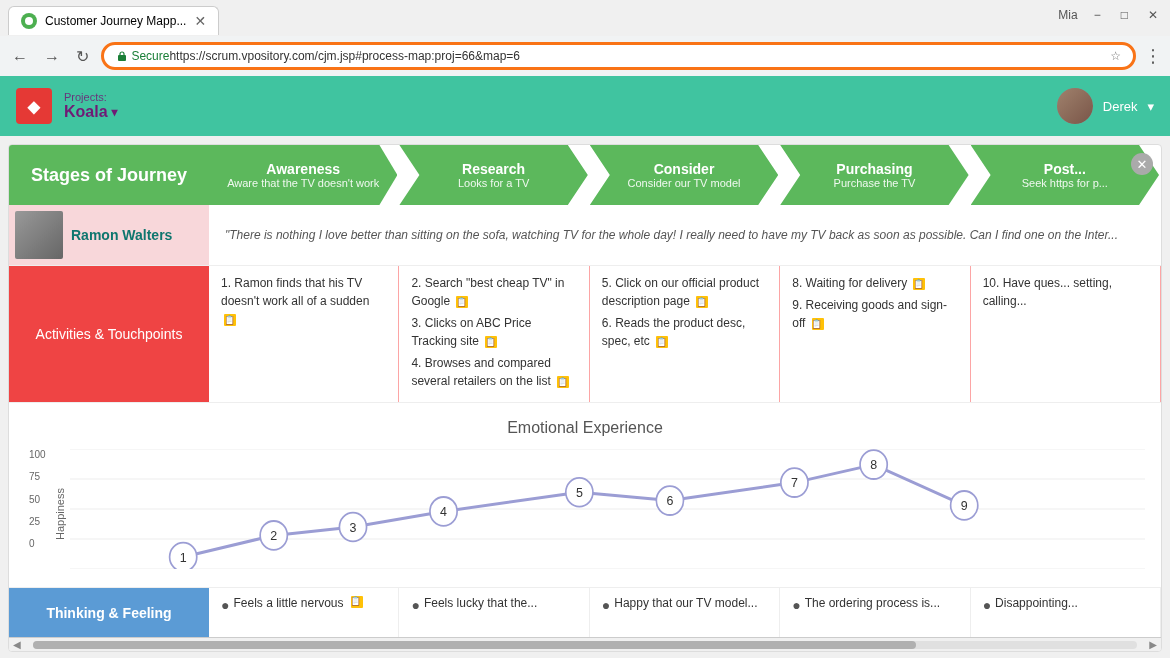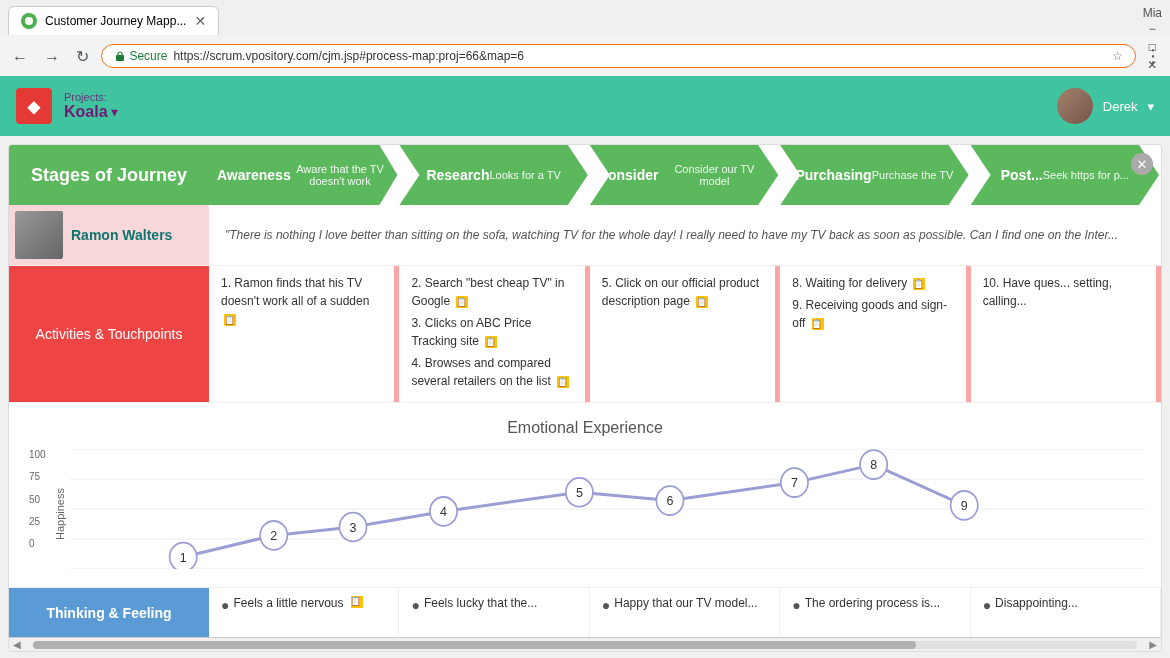--- a/index.html
+++ b/index.html
@@ -1,26 +1,26 @@
 <!DOCTYPE html>
 <html><head>
   <meta charset="utf-8">
   <style>
     * { margin: 0; padding: 0; box-sizing: border-box; }
     body { font-family: Arial, sans-serif; font-size: 13px; background: #f0f0f0; width: 1170px; height: 658px; overflow: hidden; }
     .browser-title-bar { display: flex; align-items: flex-start; padding: 6px 8px 0; height: 36px; }
     .browser-tab { background: white; border-radius: 6px 6px 0 0; padding: 6px 12px; display: flex; align-items: center; gap: 8px; font-size: 12px; min-width: 180px; border: 1px solid #ccc; border-bottom: none; }
     .browser-tab-favicon { width: 16px; height: 16px; background: #4caf50; border-radius: 50%; display: flex; align-items: center; justify-content: center; }
     .tab-close { margin-left: auto; cursor: pointer; color: #666; font-size: 14px; }
-    .browser-controls-right { margin-left: auto; display: flex; align-items: center; color: #555; font-size: 12px; flex-direction: column; }
+    .browser-controls-right { margin-left: auto; display: flex; align-items: center; gap: 12px; color: #555; font-size: 12px; }
     .win-btn { cursor: pointer; padding: 2px 4px; }
 
     .browser-nav-bar { display: flex; align-items: center; padding: 4px 8px; gap: 8px; height: 40px; background: #f1f3f4; }
     .nav-btn { background: none; border: none; cursor: pointer; color: #555; font-size: 16px; padding: 4px; border-radius: 50%; }
-    .address-bar { flex: 1; display: flex; align-items: center; background: white; border: 1px solid #f97316; border-radius: 20px; padding: 4px 12px; gap: 6px; font-size: 12px; }
+    .address-bar { flex: 1; display: flex; align-items: center; background: white; border: 3px solid #f97316; border-radius: 20px; padding: 4px 12px; font-size: 12px; }
     .secure-badge { color: #1a7f37; display: flex; align-items: center; gap: 3px; }
     .address-url { color: #333; flex: 1; }
     .star-btn { color: #777; }
 
     
     .app-header { background: #40c4a0; display: flex; align-items: center; padding: 0 16px; height: 60px; }
     .app-logo { background: #e53935; width: 36px; height: 36px; border-radius: 4px; display: flex; align-items: center; justify-content: center; color: white; font-weight: bold; font-size: 16px; margin-right: 12px; }
     .app-project { color: #701a75; }
     .app-project-label { font-size: 11px; opacity: 0.85; }
     .app-project-name { font-size: 16px; font-weight: bold; display: flex; align-items: center; gap: 4px; }
@@ -34,39 +34,39 @@
     .close-x { position: absolute; top: 8px; right: 8px; background: #aaa; color: white; border-radius: 50%; width: 22px; height: 22px; display: flex; align-items: center; justify-content: center; font-size: 13px; cursor: pointer; z-index: 10; }
 
     
     .journey-table { display: flex; flex-direction: column; }
 
     
     .stages-row { display: flex; min-height: 60px; }
     .stages-label { background: #5cb85c; color: white; min-width: 200px; display: flex; align-items: center; justify-content: center; font-size: 18px; font-weight: bold; text-align: center; padding: 8px; flex-shrink: 0; }
 
     .stages-cells { display: flex; flex: 1; overflow: hidden; }
-    .stage-cell { flex: 1; background: #5cb85c; display: flex; align-items: center; justify-content: center; text-align: center; padding: 6px 8px; position: relative; color: white; min-width: 180px; clip-path: polygon(0 0, calc(100% - 20px) 0, 100% 50%, calc(100% - 20px) 100%, 0 100%, 20px 50%); margin-right: 2px; }
+    .stage-cell { flex: 1; background: #5cb85c; display: flex; flex-direction: column; align-items: center; justify-content: center; text-align: center; padding: 6px 8px; position: relative; color: white; min-width: 180px; clip-path: polygon(0 0, calc(100% - 20px) 0, 100% 50%, calc(100% - 20px) 100%, 0 100%, 20px 50%); margin-right: 2px; }
     .stage-cell:first-child { clip-path: polygon(0 0, calc(100% - 20px) 0, 100% 50%, calc(100% - 20px) 100%, 0 100%); }
     .stage-cell-title { font-weight: bold; font-size: 14px; }
     .stage-cell-sub { font-size: 11px; opacity: 0.9; }
 
     
     .persona-row { display: flex; min-height: 60px; border-bottom: 1px solid #eee; }
     .persona-label { min-width: 200px; display: flex; align-items: center; padding: 6px; background: #f8d7da; flex-shrink: 0; gap: 8px; }
     .persona-photo { width: 48px; height: 48px; background: #888; border-radius: 2px; flex-shrink: 0; overflow: hidden; }
     .persona-photo-inner { width: 100%; height: 100%; background: linear-gradient(135deg, #999 0%, #666 100%); }
     .persona-name { font-weight: bold; font-size: 14px; color: #0f766e; }
     .persona-quote { flex: 1; padding: 10px 16px; font-size: 12px; color: #555; font-style: italic; display: flex; align-items: center; }
 
     
     .activities-row { display: flex; min-height: 120px; border-bottom: 1px solid #eee; }
     .activities-label { background: #ef4444; color: white; min-width: 200px; display: flex; align-items: center; justify-content: center; font-size: 14px; font-weight: normal; padding: 8px; text-align: center; flex-shrink: 0; }
 
     .activity-cells { display: flex; flex: 1; overflow: hidden; }
-    .activity-cell { flex: 1; padding: 8px 12px; border-right: 5px solid #fca5a5; min-width: 180px; font-size: 12px; color: #333; line-height: 1.5; }
+    .activity-cell { flex: 1; padding: 8px 12px; border-right: 1px solid #fca5a5; min-width: 180px; font-size: 12px; color: #333; line-height: 1.5; }
     .activity-item { margin-bottom: 4px; }
     .note-icon { display: inline-block; width: 12px; height: 12px; background: #ffc107; border-radius: 1px; vertical-align: middle; margin-left: 3px; font-size: 9px; }
 
     
     .emotional-section { padding: 16px 16px 8px; }
     .emotional-title { text-align: center; font-size: 16px; color: #555; margin-bottom: 12px; }
 
     .chart-container { position: relative; height: 130px; display: flex; }
     .chart-area { flex: 1; position: relative; }
 
@@ -193,20 +193,21 @@
         </div>
 
         <div class="activity-cell">
           <div class="activity-item">2. Search "best cheap TV" in Google <span class="note-icon">📋</span></div>
           <div class="activity-item">3. Clicks on ABC Price Tracking site <span class="note-icon">📋</span></div>
           <div class="activity-item">4. Browses and compared several retailers on the list <span class="note-icon">📋</span></div>
         </div>
 
         <div class="activity-cell">
           <div class="activity-item">5. Click on our official product description page <span class="note-icon">📋</span></div>
+          <div class="activity-item">6. Reads the product desc, spec, etc <span class="note-icon">📋</span></div>
         </div>
 
         <div class="activity-cell">
           <div class="activity-item">8. Waiting for delivery <span class="note-icon">📋</span></div>
           <div class="activity-item">9. Receiving goods and sign-off <span class="note-icon">📋</span></div>
         </div>
 
         <div class="activity-cell">
           <div class="activity-item">10. Have ques... setting, calling...</div>
         </div>

